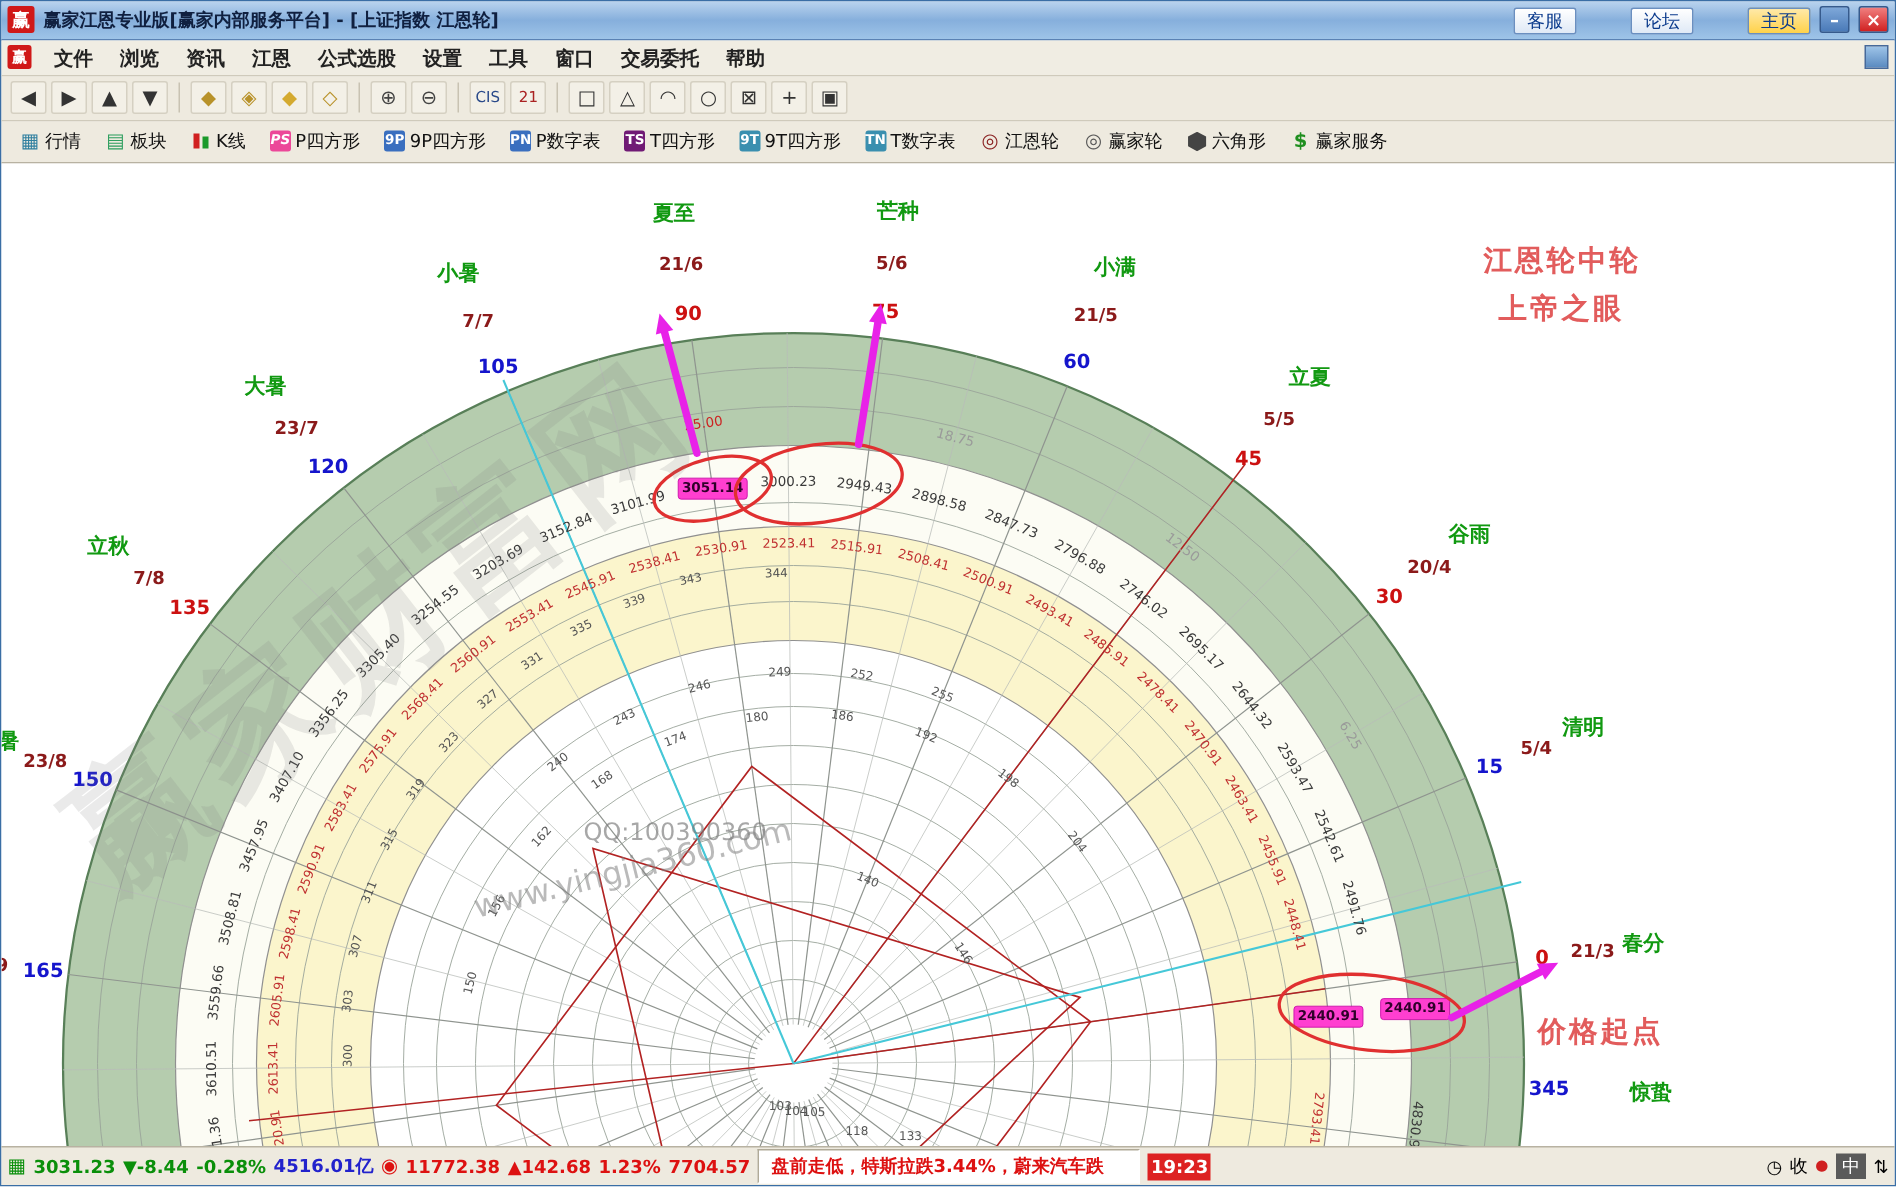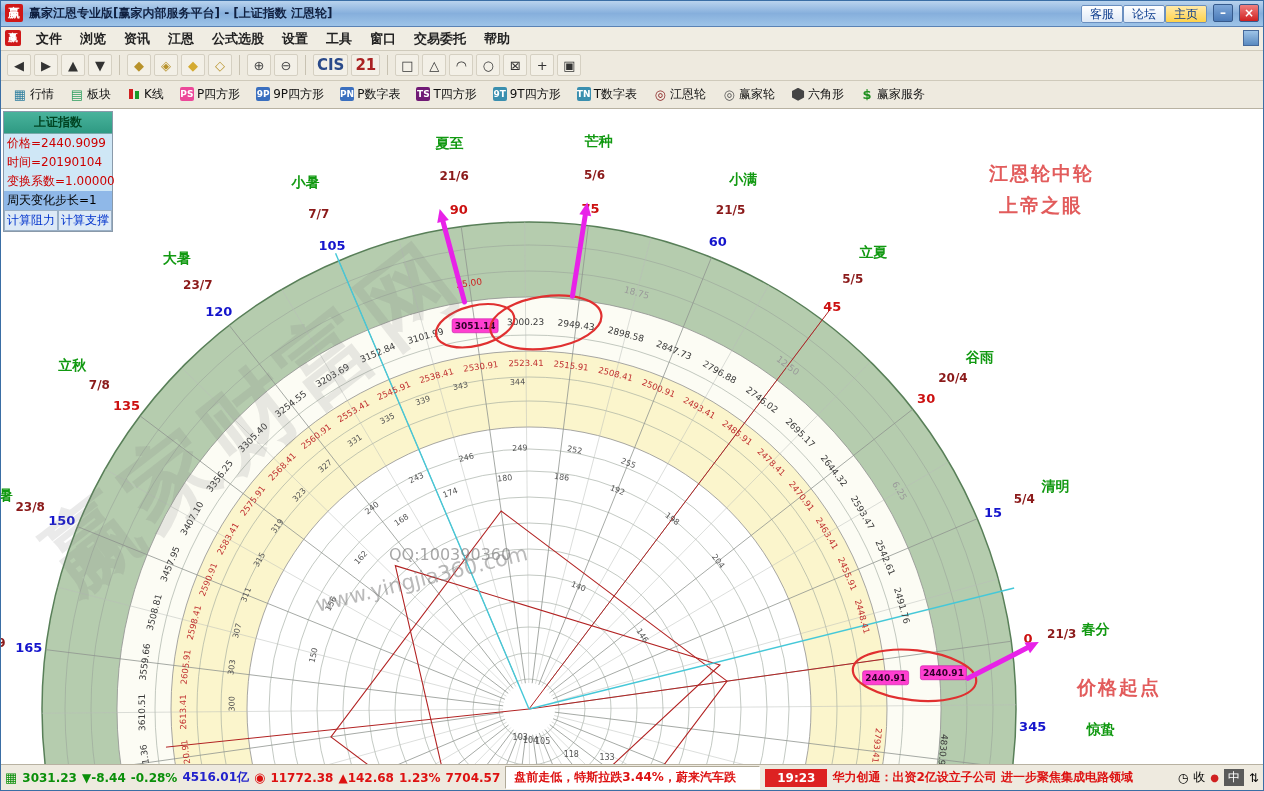--- a/index.html
+++ b/index.html
@@ -9,42 +9,42 @@
     border:1px solid #3a6ea5; }
 
   
   .titlebar { height:26px; background:linear-gradient(#b9d3ee,#86afdc 50%,#9ec4e8);
     display:flex; align-items:center; padding:0 4px; gap:6px; border-bottom:1px solid #5a82b4; }
   .tlogo { width:18px; height:18px; background:#d01818; color:#fff; font-size:12px; font-weight:bold;
     display:inline-flex; align-items:center; justify-content:center; border-radius:2px; }
   .ttitle { font-size:12px; font-weight:bold; color:#102040; }
   .tspace { flex:1; }
   .tb-top { font-size:12px; color:#0a3a8c; background:linear-gradient(#ffffff,#dfe9f6);
-    border:1px solid #6a8fc0; padding:1px 8px; border-radius:2px; cursor:pointer; }
+    border:1px solid #6a8fc0; padding:1px 8px; border-radius:2px; cursor:pointer;margin-left:36px; }
   .tb-top.active { background:linear-gradient(#ffe9a8,#ffd24a); }
   .wbtn { width:20px; height:18px; display:inline-flex; align-items:center; justify-content:center;
     font-size:12px; font-weight:bold; color:#fff; border-radius:2px; border:1px solid #365a8c; cursor:pointer; }
   .wbtn.min { background:linear-gradient(#7fa8d9,#4a7ab8); }
   .wbtn.close { background:linear-gradient(#f08080,#d02020); }
 
   
   .menubar { height:24px; background:#f0ede3; display:flex; align-items:center; padding:0 4px;
     gap:2px; border-bottom:1px solid #cfcabb; }
   .mlogo { width:16px; height:16px; background:#d01818; color:#fff; font-size:10px; font-weight:bold;
     display:inline-flex; align-items:center; justify-content:center; border-radius:2px; margin-right:4px; }
   .menu-item { font-size:13px; color:#222; padding:2px 9px; cursor:pointer;font-weight:bold; }
   .mextra { width:16px; height:16px; background:linear-gradient(#9ec4e8,#5a8ac0); border:1px solid #46699a; }
 
   
   .toolbar1 { height:30px; background:#eeeadf; display:flex; align-items:center; padding:0 6px; gap:3px;
     border-bottom:1px solid #cfcabb; }
   .tb-btn { min-width:24px; height:22px; padding:0 3px; background:#f3f0e7; border:1px solid #d5d0c2;
     display:inline-flex; align-items:center; justify-content:center; font-size:13px; color:#333;
     cursor:pointer; border-radius:2px; }
-  .tb-btn.small-text { font-size:15px; font-weight:bold; color:#2a4a8a; }
+  .tb-btn.small-text { font-size:10px; font-weight:normal; color:#2a4a8a; }
   .tb-sep { width:1px; height:20px; background:#c8c2b2; margin:0 4px; }
 
   .toolbar2 { height:28px; background:#eeeadf; display:flex; align-items:center; padding:0 6px; gap:4px;
     border-bottom:1px solid #b8b2a2; }
   .view-btn { height:22px; display:inline-flex; align-items:center; gap:3px; padding:0 5px;
     font-size:12px; color:#111; cursor:pointer; border:1px solid transparent; }
   .vbadge { min-width:14px; height:14px; font-size:9px; font-weight:bold; color:#fff;
     display:inline-flex; align-items:center; justify-content:center; border-radius:2px; }
   .vbadge.plain { color:#333; background:transparent !important; font-size:13px; }
   .vbadge.candle { background:transparent !important; position:relative; width:14px; }
@@ -64,39 +64,39 @@
   .prow { color:#cc0000; padding:1px 3px; background:#cfe7f6; white-space:nowrap; }
   .prow.selected { background:#8fb8e8; color:#000; }
   .pbtns { display:flex; }
   .pbtn { flex:1; text-align:center; color:#0033cc; background:#dce9f6; border:1px solid #9ab0c6;
     padding:1px 0; cursor:pointer; font-size:12px; }
 
   .ann { position:absolute; color:#e25c5c; font-size:19px; font-weight:bold; letter-spacing:2px; z-index:4;
     pointer-events:none; }
   .ann-title1 { left:988px; top:52px; }
   .ann-title2 { left:998px; top:84px; }
-  .ann-origin { left:1076px; top:566px; }
+  .ann-origin { left:1024px; top:566px; }
   .wm-main { position:absolute; left:55px; top:400px; font-size:92px; font-weight:bold;
     color:rgba(130,130,130,0.17); transform:rotate(-38deg); transform-origin:left center;
     white-space:nowrap; z-index:1; pointer-events:none; letter-spacing:8px; }
   .wm-qq { position:absolute; left:388px; top:436px; font-size:16px; color:rgba(120,120,120,0.65);
     z-index:1; pointer-events:none;text-align:center; }
   .wm-url { position:absolute; left:312px; top:458px; font-size:21px; color:rgba(130,130,130,0.55);
     transform:rotate(-14deg); z-index:1; pointer-events:none; }
 
   
   .statusbar { height:26px; background:#eeeadf; border-top:1px solid #b8b2a2; display:flex;
     align-items:center; padding:0 4px; gap:5px; font-size:12px; font-weight:bold; white-space:nowrap; }
   .sb-icon { font-size:13px; }
   .sb-green { color:#0a8f0a; }
   .sb-blue  { color:#2222cc; }
   .sb-red   { color:#dd1111; }
   .sb-ticker { background:#fff; border:1px solid #b0aa98; border-right-color:#fff; border-bottom-color:#fff;
     color:#dd1111; padding:2px 8px; min-width:255px; }
-  .sb-time { background:#dd2222; color:#fff; padding:2px 12px; }
+  .sb-time { background:#dd2222; color:#fff; padding:2px 2px; }
   .sb-news { color:#dd1111; }
   .sb-right { margin-left:auto; display:flex; align-items:center; gap:5px; font-weight:normal; }
   .ime { background:#5a5a5a; color:#fff; padding:0 4px; font-size:12px; }
   .sb-dot { color:#d02020; font-size:10px; }
 </style>
 </head>
 <body>
 
 <div class="app">
 
@@ -148,21 +148,21 @@
       </span>
       <span class="view-btn">
         <span class="vbadge plain" style="background: rgb(47, 159, 95); color: rgb(47, 159, 95);">▤</span>
         <span>板块</span>
       </span>
       <span class="view-btn">
         <span class="vbadge candle"></span>
         <span>K线</span>
       </span>
       <span class="view-btn">
-        <span class="vbadge" style="background: #ec4899;">PS</span>
+        <span class="vbadge" style="background: #ec4899; font-style: italic;">PS</span>
         <span>P四方形</span>
       </span>
       <span class="view-btn">
         <span class="vbadge" style="background: rgb(58, 111, 191);">9P</span>
         <span>9P四方形</span>
       </span>
       <span class="view-btn">
         <span class="vbadge" style="background: rgb(58, 111, 191); text-align: right;">PN</span>
         <span>P数字表</span>
       </span>
@@ -421,33 +421,20 @@
           <ellipse cx="913.5273481615055" cy="566.2707275566563" rx="62" ry="25" fill="none" stroke="#e03030" stroke-width="2.2" transform="rotate(6 913.5273481615055 566.2707275566563)"></ellipse>
           <line x1="463.5490004034248" y1="193.0724036748033" x2="442.0441520548695" y2="112.52016225895704" stroke="#e822e8" stroke-width="5" stroke-linecap="round"></line>
           <polygon fill="#e822e8" points="438.6910074874309,99.960049938207 447.8411269721388,110.97255707398537 436.24717713760026,114.06776744392872"></polygon>
           <line x1="571.3793122560762" y1="187.27341342216658" x2="584.2619972426496" y2="106.19478772873606" stroke="#e822e8" stroke-width="5" stroke-linecap="round"></line>
           <polygon fill="#e822e8" points="586.3019928281074,93.35584626102491 590.1876625354394,107.13632415279346 578.3363319498599,105.25325130467866"></polygon>
           <line x1="966.9281821143227" y1="569.3071515525849" x2="1026.2581681239435" y2="538.821589610616" stroke="#e822e8" stroke-width="5" stroke-linecap="round"></line>
           <polygon fill="#e822e8" points="1037.8210491390512,532.8802275924871 1029.0003352092338,544.1583039252811 1023.5160010386533,533.4848752959509"></polygon>
         </g>
       </svg>
 
-    <div class="panel">
-      <div class="phead">上证指数</div>
-      <div id="prows">
-          <div class="prow">价格=2440.9099</div>
-          <div class="prow">时间=20190104</div>
-          <div class="prow">变换系数=1.00000</div>
-          <div class="prow selected">周天变化步长=1</div>
-        </div>
-      <div class="pbtns" id="pbtns">
-          <span class="pbtn">计算阻力</span>
-          <span class="pbtn">计算支撑</span>
-        </div>
-    </div>
 
     <div class="ann ann-title1">江恩轮中轮</div>
     <div class="ann ann-title2">上帝之眼</div>
     <div class="ann ann-origin">价格起点</div>
     <div class="wm-main">赢家财富网</div>
     <div class="wm-qq">QQ:100390360</div>
     <div class="wm-url">www.yingjia360.com</div>
   </div>
 
   <div class="statusbar">
@@ -456,21 +443,20 @@
     <span class="sb-green">▼-8.44</span>
     <span class="sb-green">-0.28%</span>
     <span class="sb-blue">4516.01亿</span>
     <span class="sb-icon sb-red">◉</span>
     <span class="sb-red">11772.38</span>
     <span class="sb-red">▲142.68</span>
     <span class="sb-red">1.23%</span>
     <span class="sb-red">7704.57</span>
     <span class="sb-ticker">盘前走低，特斯拉跌3.44%，蔚来汽车跌</span>
     <span class="sb-time">19:23</span>
-    <span class="sb-news">华力创通：出资2亿设立子公司 进一步聚焦集成电路领域</span>
     <span class="sb-right">
       <span>◷</span>
       <span>收</span>
       <span class="sb-dot">●</span>
       <span class="ime">中</span>
       <span>⇅</span>
     </span>
   </div>
 </div>
 

